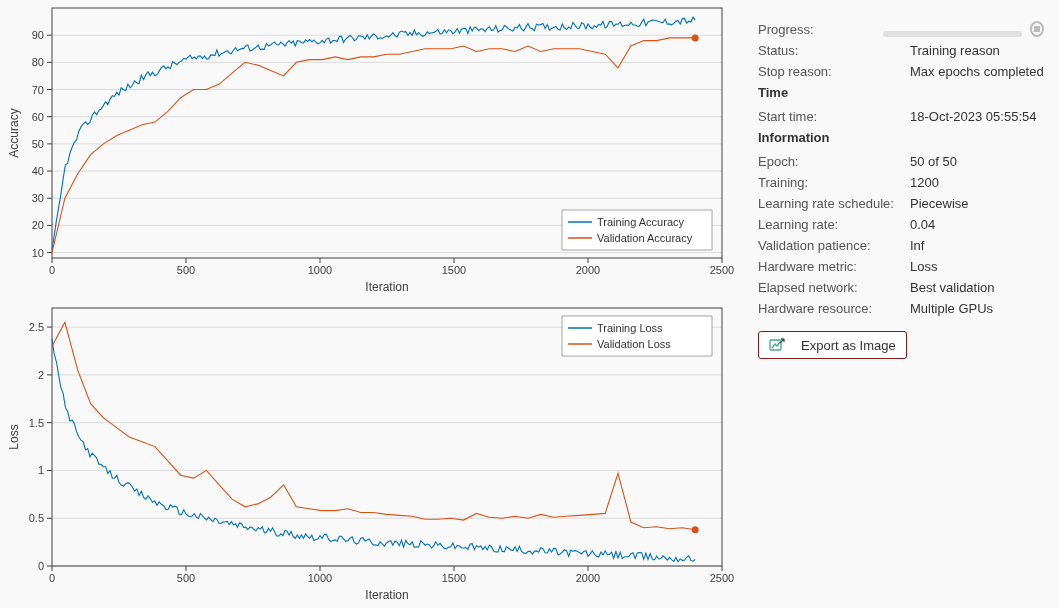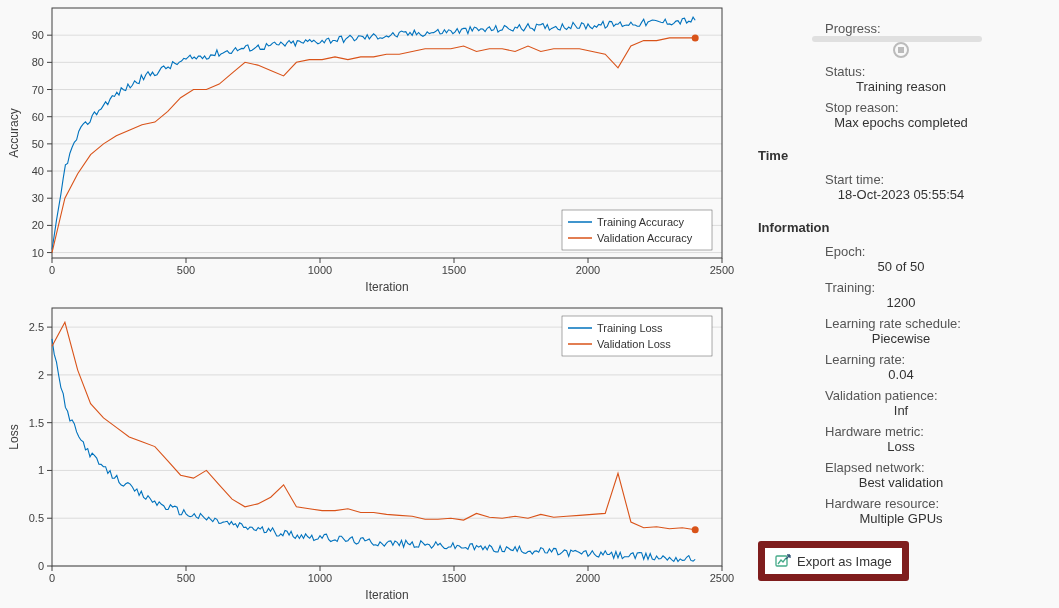--- a/index.html
+++ b/index.html
@@ -11,30 +11,30 @@
   .axis-line { stroke: #404040; stroke-width: 1; fill: none; }
   .tick-line { stroke: #bfbfbf; stroke-width: 0.5; }
   .tick-label { font-size: 11px; fill: #404040; }
   .axis-title { font-size: 12px; fill: #404040; }
   .data-line { stroke-width: 1.1; fill: none; }
   .legend-box { fill: #fff; stroke: #555; stroke-width: 0.5; }
   .legend-text { font-size: 11px; fill: #333; }
   .legend-swatch { stroke-width: 1.5; }
   .plot-border { fill: none; stroke: #404040; stroke-width: 1; }
 
-  .info-row { display: flex; padding: 3px 0; align-items: center; flex-direction: column; }
+  .info-row { display: flex; padding: 3px 0; align-items: flex-end; }
   .info-label { width: 152px; color: #555; }
   .info-value { color: #333; }
-  .section-heading { font-weight: bold; color: #333; margin-top: 12px; margin-bottom: 3px; padding: 3px 0; }
+  .section-heading { font-weight: bold; color: #333; margin-top: 0; margin-bottom: 3px; padding: 3px 0; }
   .progress-bar-outer { width: 170px; height: 6px; background: #e0e0e0; border-radius: 3px; overflow: hidden; margin-right: 8px; }
   .progress-bar-inner { height: 100%; background: #0085e0; width: 100%; }
   .stop-button { width: 16px; height: 16px; border: 2px solid #bbb; border-radius: 50%; display: inline-flex; align-items: center; justify-content: center; cursor: pointer; }
   .stop-button-inner { width: 6px; height: 6px; background: #bbb; }
 
-  .export-button { display: inline-flex; align-items: center; gap: 6px; padding: 5px 10px; margin-top: 12px; background: #fff; border: 7px solid #7f1d1d; border-radius: 3px; cursor: pointer; font-size: 13px; color: #333; }
+  .export-button { display: inline-flex; align-items: center; gap: 16px; padding: 5px 10px; margin-top: 12px; background: #fff; border: 1px solid #7f1d1d; border-radius: 3px; cursor: pointer; font-size: 13px; color: #333; }
   .export-icon { width: 16px; height: 16px; }
 </style>
 </head>
 <body>
 
 <div id="container">
   <div id="charts-area">
       <svg class="chart-svg" width="740" height="608" viewBox="0 0 740 608">
         <g>
           <line x1="52" x2="722" y1="252.56521739130434" y2="252.56521739130434" class="tick-line"></line>

